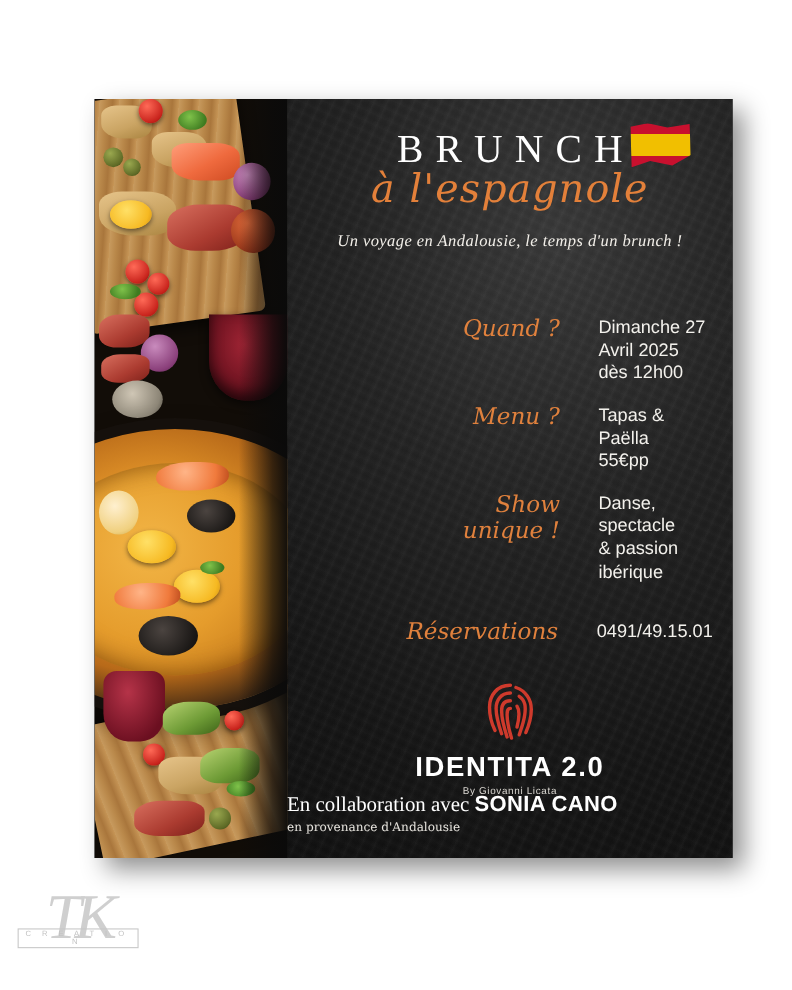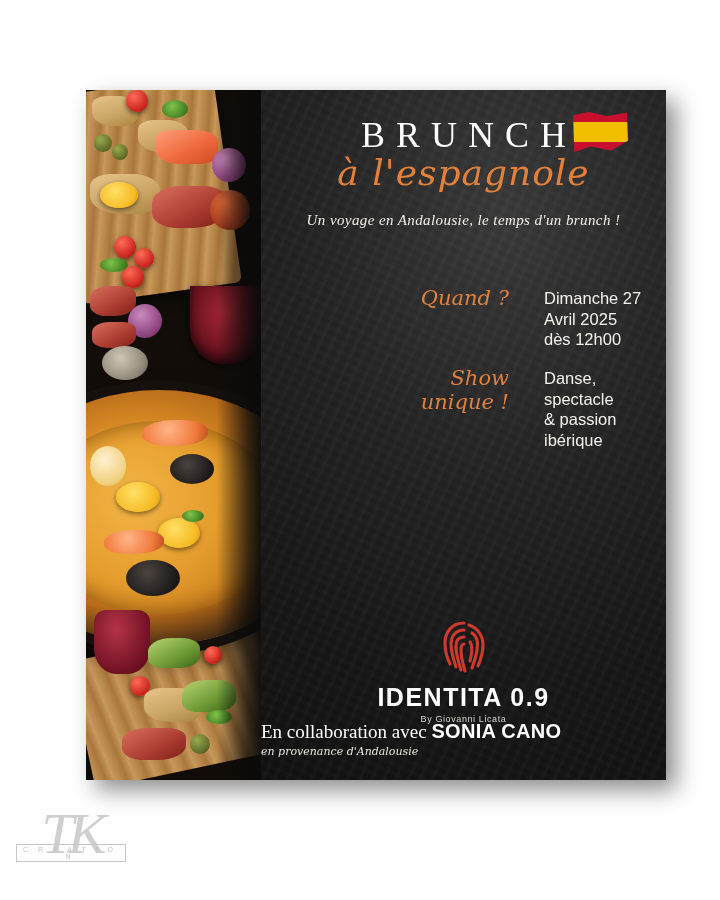--- a/index.html
+++ b/index.html
@@ -230,21 +230,20 @@
     left:0; right:0; bottom: 22px;
     text-align:left;
     color:#ffffff;
     font-family:"Liberation Serif", serif;
     font-size: 19px;
   }
   .collab b { font-family:"Liberation Sans", sans-serif; font-weight:700; font-size:20px; letter-spacing:.3px;}
   .collab-sub {
     margin-top: 2px;
     font-family:"DejaVu Serif", serif;
-    font-style: italic;
     font-size: 11px;
     color:#e8e5df;
   }
 
   
   .watermark {
     position:absolute;
     left: 12px; bottom: 16px;
     width: 118px; height: 84px;
     opacity: .55;
@@ -346,47 +345,56 @@
       <div class="tagline">Un voyage en Andalousie, le temps d'un brunch !</div>
 
       <div class="info">
 
         <div class="row">
           <div class="lbl">Quand ?</div>
           <div class="val">Dimanche 27 Avril 2025
 dès 12h00</div>
         </div>
 
+        <div class="row">
+          <div class="lbl">Menu ?</div>
+          <div class="val">Tapas &amp; Paëlla
+55€pp</div>
+        </div>
 
         <div class="row two-line">
           <div class="lbl">Show
 unique !</div>
           <div class="val">Danse, spectacle
 &amp; passion ibérique</div>
         </div>
 
         <div class="row">
         </div>
 
+        <div class="row">
+          <div class="lbl">Réservations</div>
+          <div class="val">0491/49.15.01</div>
+        </div>
 
       </div>
 
       <div class="logo-wrap">
         <svg class="fingerprint" viewBox="0 0 50 58">
           <g fill="none" stroke="#cf3a2c" stroke-width="3.1" stroke-linecap="round">
             <path d="M25 6 C13 6 6 15 6 26 C6 34 8 41 11 47"></path>
             <path d="M25 13 C16 13 12 20 12 27 C12 35 14 41 17 50"></path>
             <path d="M25 20 C19 20 17 24 17 29 C17 37 19 44 22 53"></path>
             <path d="M25 27 C22 27 22 30 22 33 C22 41 24 47 26 54"></path>
             <path d="M30 8 C39 11 44 19 44 28 C44 36 42 42 39 49"></path>
             <path d="M33 16 C39 20 39 26 38 33 C37 40 35 45 33 51"></path>
             <path d="M31 25 C34 29 33 36 31 44"></path>
           </g>
         </svg>
-        <div class="logo-name">IDENTITA 0.9</div>
+        <div class="logo-name">IDENTITA 2.0</div>
         <div class="logo-sub">By Giovanni Licata</div>
       </div>
 
       <div class="collab">
         <span>En collaboration avec </span><b>SONIA CANO</b>
         <div class="collab-sub">en provenance d'Andalousie</div>
       </div>
 
     </div>
   </div>

